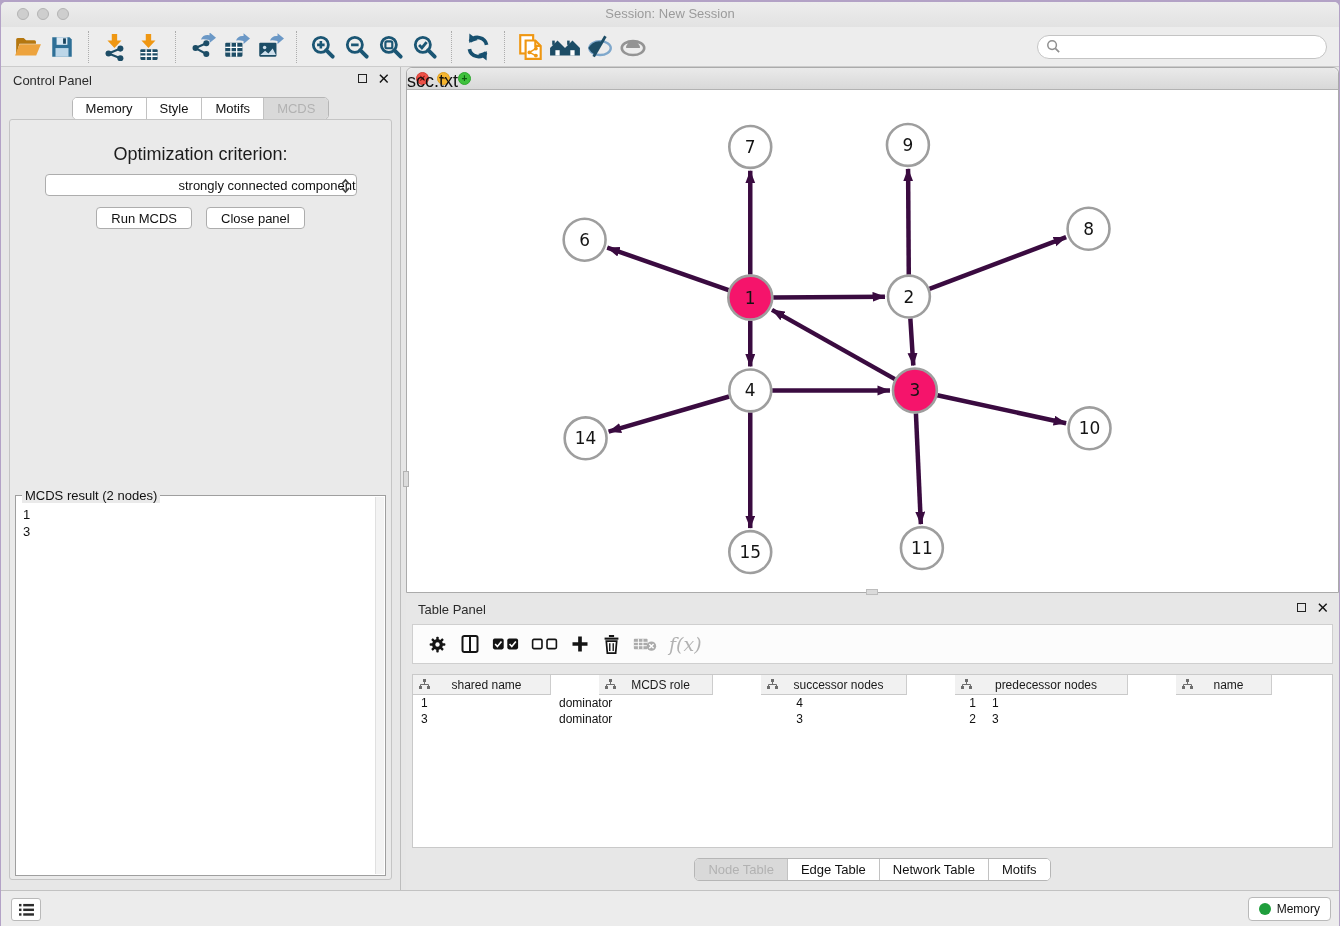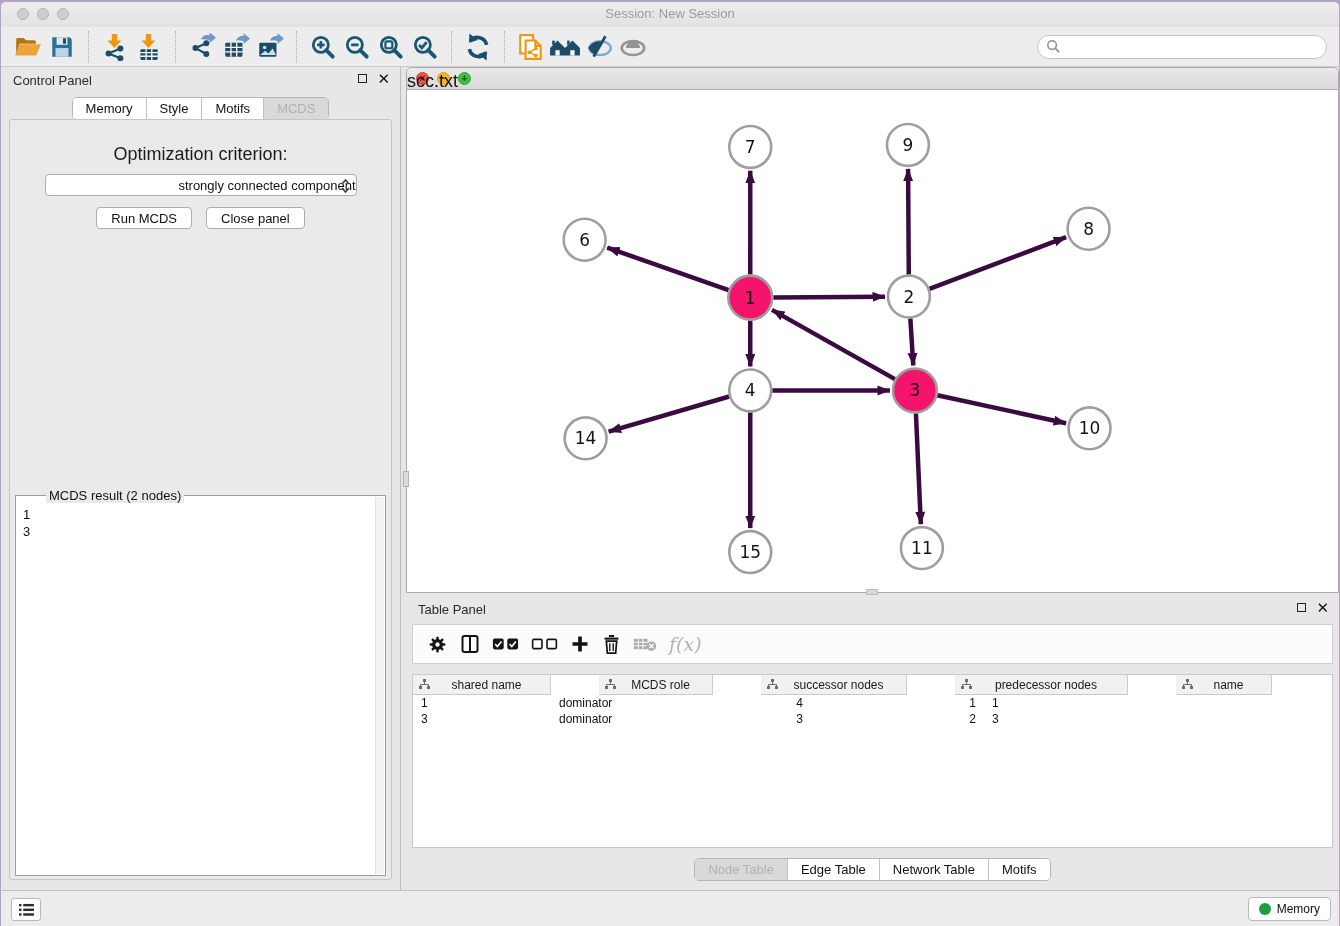--- a/index.html
+++ b/index.html
@@ -32,21 +32,21 @@
   .seg:first-child { border-left:none; }
   .seg.active { background:#d9d9d9; color:#b2b2b2; }
   .cp-tabs-row { position:absolute; left:0; right:0; top:30px; text-align:center; }
   .cp-content { position:absolute; left:8px; right:8px; top:52px; bottom:10px; background:#eaeaea; border:1px solid #c5c5c5; border-radius:3px; }
   .opt-label { text-align:center; font-size:18px; color:#1c1c1c; margin-top:24px; }
   .dropdown { margin:9px auto 0; width:312px; height:22px; background:#fff; border:1px solid #adadad; border-radius:4px; display:flex; align-items:center; padding-left:10px; font-size:13px; color:#111; position:relative;justify-content:flex-end; }
   .dd-stepper { position:absolute; right:4px; top:2px; }
   .btn-row { display:flex; justify-content:center; gap:14px; margin-top:11px; }
   .aq-btn { height:22px; padding:0 14px; background:#fff; border:1px solid #adadad; border-radius:4px; font-size:13px; color:#111; display:flex; align-items:center; }
   .result-box { position:absolute; left:5px; right:5px; top:375px; bottom:3px; border:1px solid #9f9f9f; background:#fff; }
-  .result-legend { position:absolute; left:6px; top:-8px; background:#eaeaea; padding:0 3px; font-size:13px; color:#111;margin-left:24px; }
+  .result-legend { position:absolute; left:6px; top:-8px; background:#eaeaea; padding:0 3px; font-size:13px; color:#111; }
   .result-text { position:absolute; inset:8px 11px 1px 1px; font-size:13px; line-height:17px; color:#111; font-family:"Liberation Sans","DejaVu Sans",sans-serif; white-space:pre; padding:2px 6px; overflow:hidden; }
   .result-scroll { position:absolute; top:1px; bottom:1px; right:1px; width:9px; background:#f3f3f3; border-left:1px solid #e0e0e0; }
 
   
   .net-window { position:absolute; left:405px; top:65px; right:0; height:526px; background:#fff; border:1px solid #ababab; border-radius:6px 6px 0 0; }
   .net-titlebar { position:absolute; left:0; right:0; top:0; height:22px; background:linear-gradient(#eaeaea,#d8d8d8); border-bottom:1px solid #b2b2b2; border-radius:6px 6px 0 0; }
   .traffic { position:absolute; left:9px; top:4px; display:flex; gap:8px; }
   .tlight { width:13px; height:13px; border-radius:50%; font-size:10px; font-weight:bold; display:flex; align-items:center; justify-content:center; line-height:1; }
   .tlight.red { background:#ee5148; color:#7d1713; border:1px solid #d33e36; }
   .tlight.yel { background:#f5b52f; color:#8a5d07; border:1px solid #dd9e22; }

